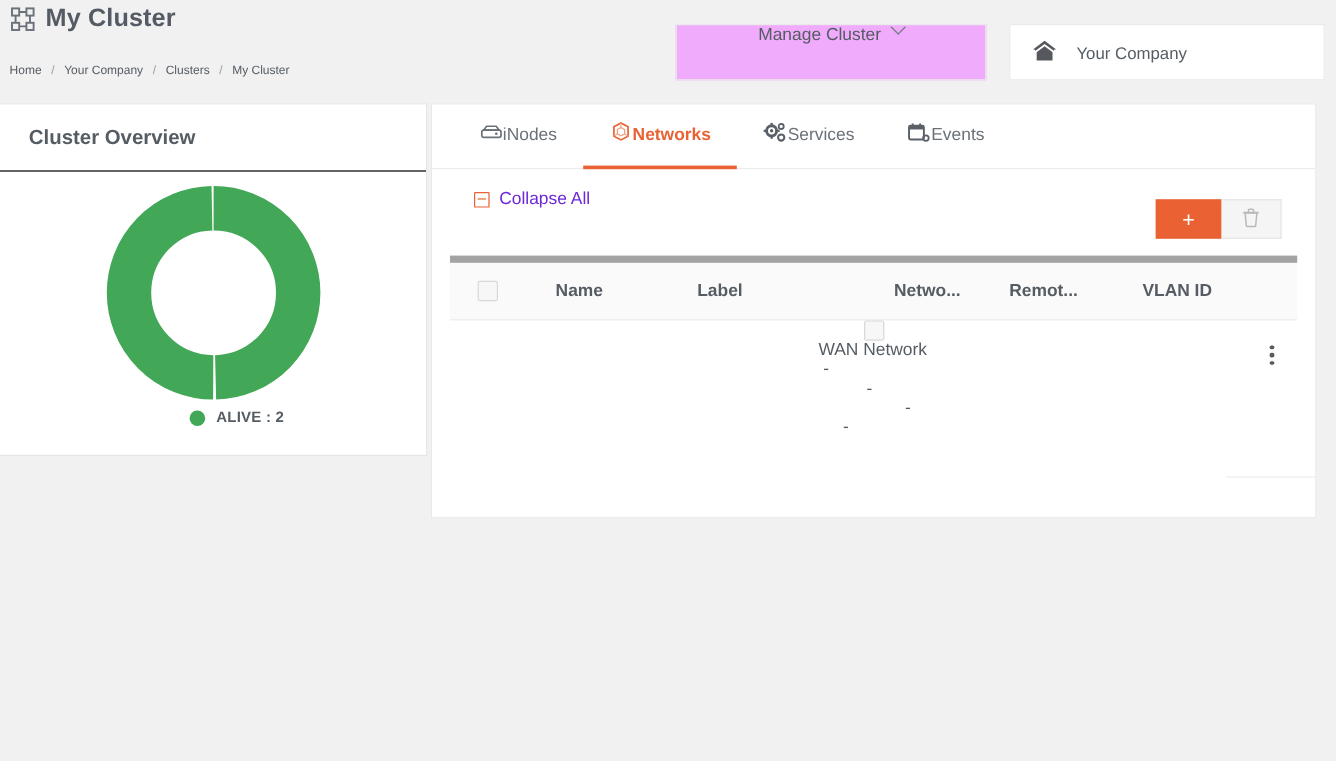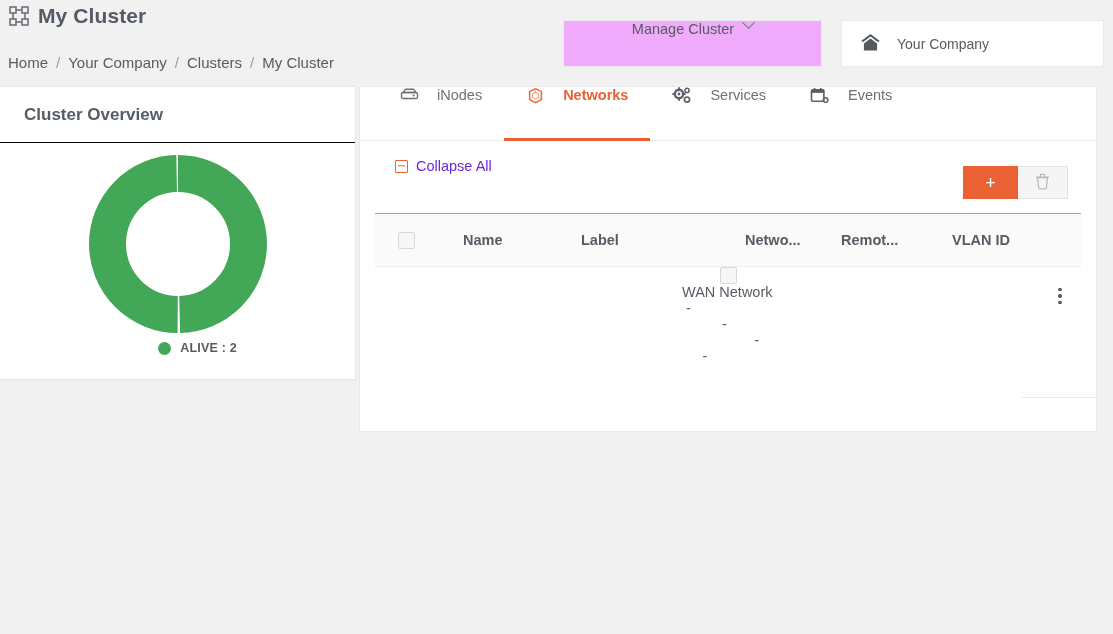--- a/index.html
+++ b/index.html
@@ -35,21 +35,21 @@
     letter-spacing: 0.1px;
   }
   .cluster-topology-icon { display: block; }
 
   #breadcrumb {
     position: absolute;
     left: 8px;
     top: 54px;
     display: flex;
     align-items: center;
-    font-size: 15px;
+    font-size: 10px;
     color: #555c63;
   }
   #breadcrumb .crumb { white-space: nowrap; }
   #breadcrumb .crumb-sep {
     margin: 0 8px;
     color: #9aa0a6;
   }
 
   #manage-cluster-button {
     position: absolute;
@@ -162,21 +162,22 @@
 
   #tabs-bar {
     height: 54px;
     border-bottom: 1px solid #ececec;
     display: flex;
     align-items: stretch;
     padding-left: 18px;
   }
   .tab {
     display: flex;
-    gap: 18px;
+    align-items: center;
+    gap: 0;
     padding: 0 22px;
     font-size: 14.5px;
     color: #6b7179;
     cursor: pointer;
     position: relative;
     border-bottom: 3px solid transparent;
     margin-bottom: -1px;
   }
   .tab .tab-label { white-space: nowrap; }
   .tab.active {
@@ -250,21 +251,21 @@
 
   
   #networks-table {
     position: absolute;
     left: 15px;
     top: 126px;
     width: 706px;
   }
   #table-head {
     background: #fafafa;
-    border-top: 1px solid #a3a3a3;
+    border-top: 6px solid #a3a3a3;
     border-bottom: 1px solid #ededed;
     height: 54px;
     display: flex;
     align-items: center;
   }
   #table-head .th {
     font-size: 14.5px;
     font-weight: bold;
     color: #555c63;
     white-space: nowrap;

